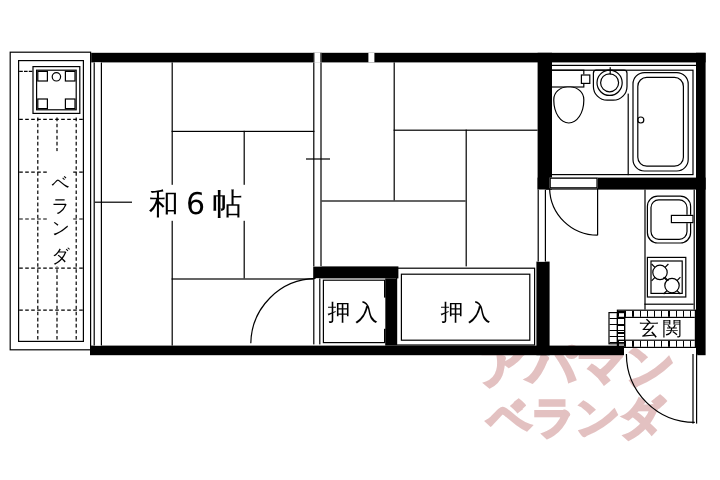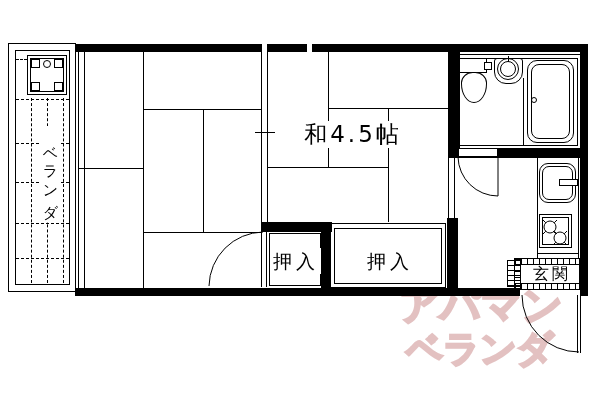--- a/index.html
+++ b/index.html
@@ -118,21 +118,21 @@
     <div class="genkan-band-bottom"></div>
     <div class="genkan-band-left"></div>
   </div>
   <div class="ladder" style="left:507px;top:260px;width:14px;height:27px;">
     <div class="ladder-mid"></div>
   </div>
 
   <div class="dblv" style="left:261px;top:232px;width:6px;height:55px;"></div>
   <div class="dblv" style="left:577px;top:295px;width:4px;height:58px;"></div>
 
-  <div class="lbl" style="left:286px;top:121px;width:134px;height:27px;font-size:23px;letter-spacing:3px;">和4.5帖</div>
+  <div class="lbl" style="left:110px;top:154px;width:112px;height:30px;font-size:25px;letter-spacing:6px;">和6帖</div>
   <div class="lbl" style="left:271px;top:248px;width:50px;height:26px;font-size:19px;letter-spacing:4px;">押入</div>
   <div class="lbl" style="left:363px;top:248px;width:54px;height:26px;font-size:19px;letter-spacing:4px;">押入</div>
   <div class="lbl" style="left:528px;top:264px;width:48px;height:19px;font-size:16px;letter-spacing:3px;background:transparent;">玄関</div>
   <div class="lbl vtext" style="left:40px;top:126px;width:20px;height:96px;font-size:15px;letter-spacing:2px;">ベランダ</div>
 
   <svg class="svg-overlay" width="600" height="400" viewBox="0 0 600 400">
     <path d="M209,286 A55,55 0 0 1 263,232" fill="none" stroke="#000" stroke-width="1"></path>
     <path d="M458,157 A40,40 0 0 0 498,196" fill="none" stroke="#000" stroke-width="1"></path>
     <line x1="498" y1="157" x2="498" y2="196" stroke="#000" stroke-width="1"></line>
     <path d="M522,295 A57,57 0 0 0 579,352" fill="none" stroke="#000" stroke-width="1"></path>

